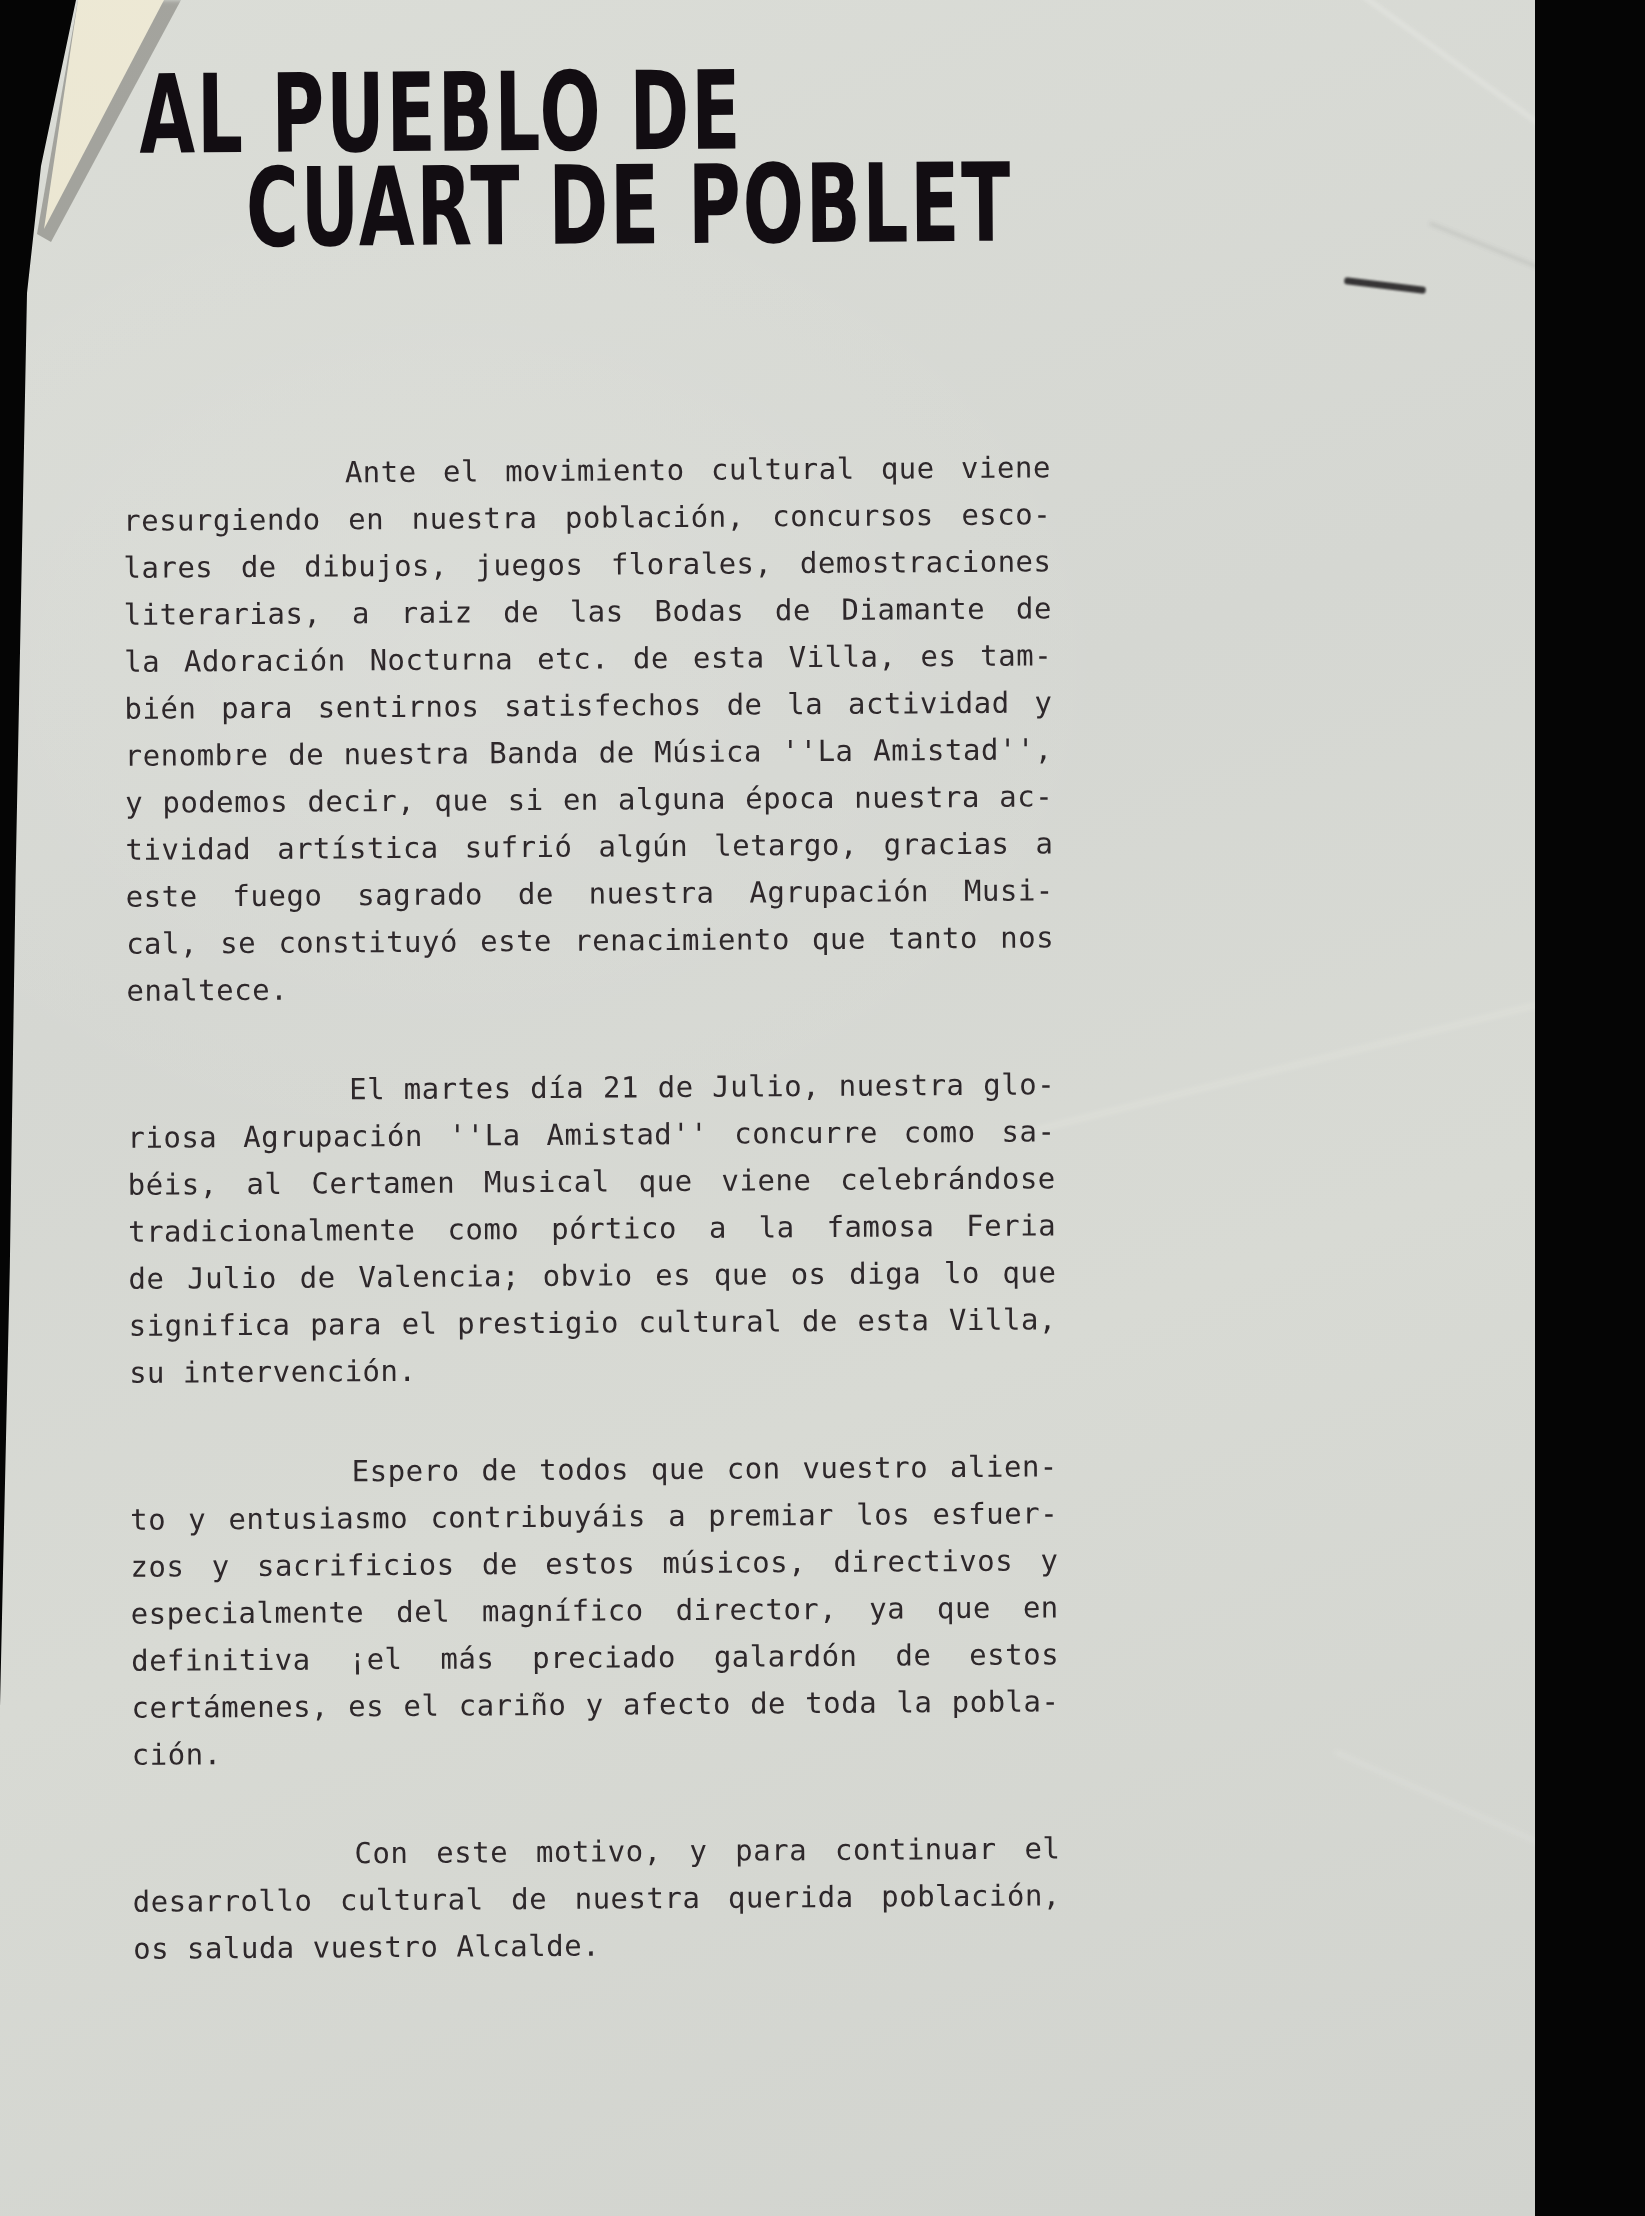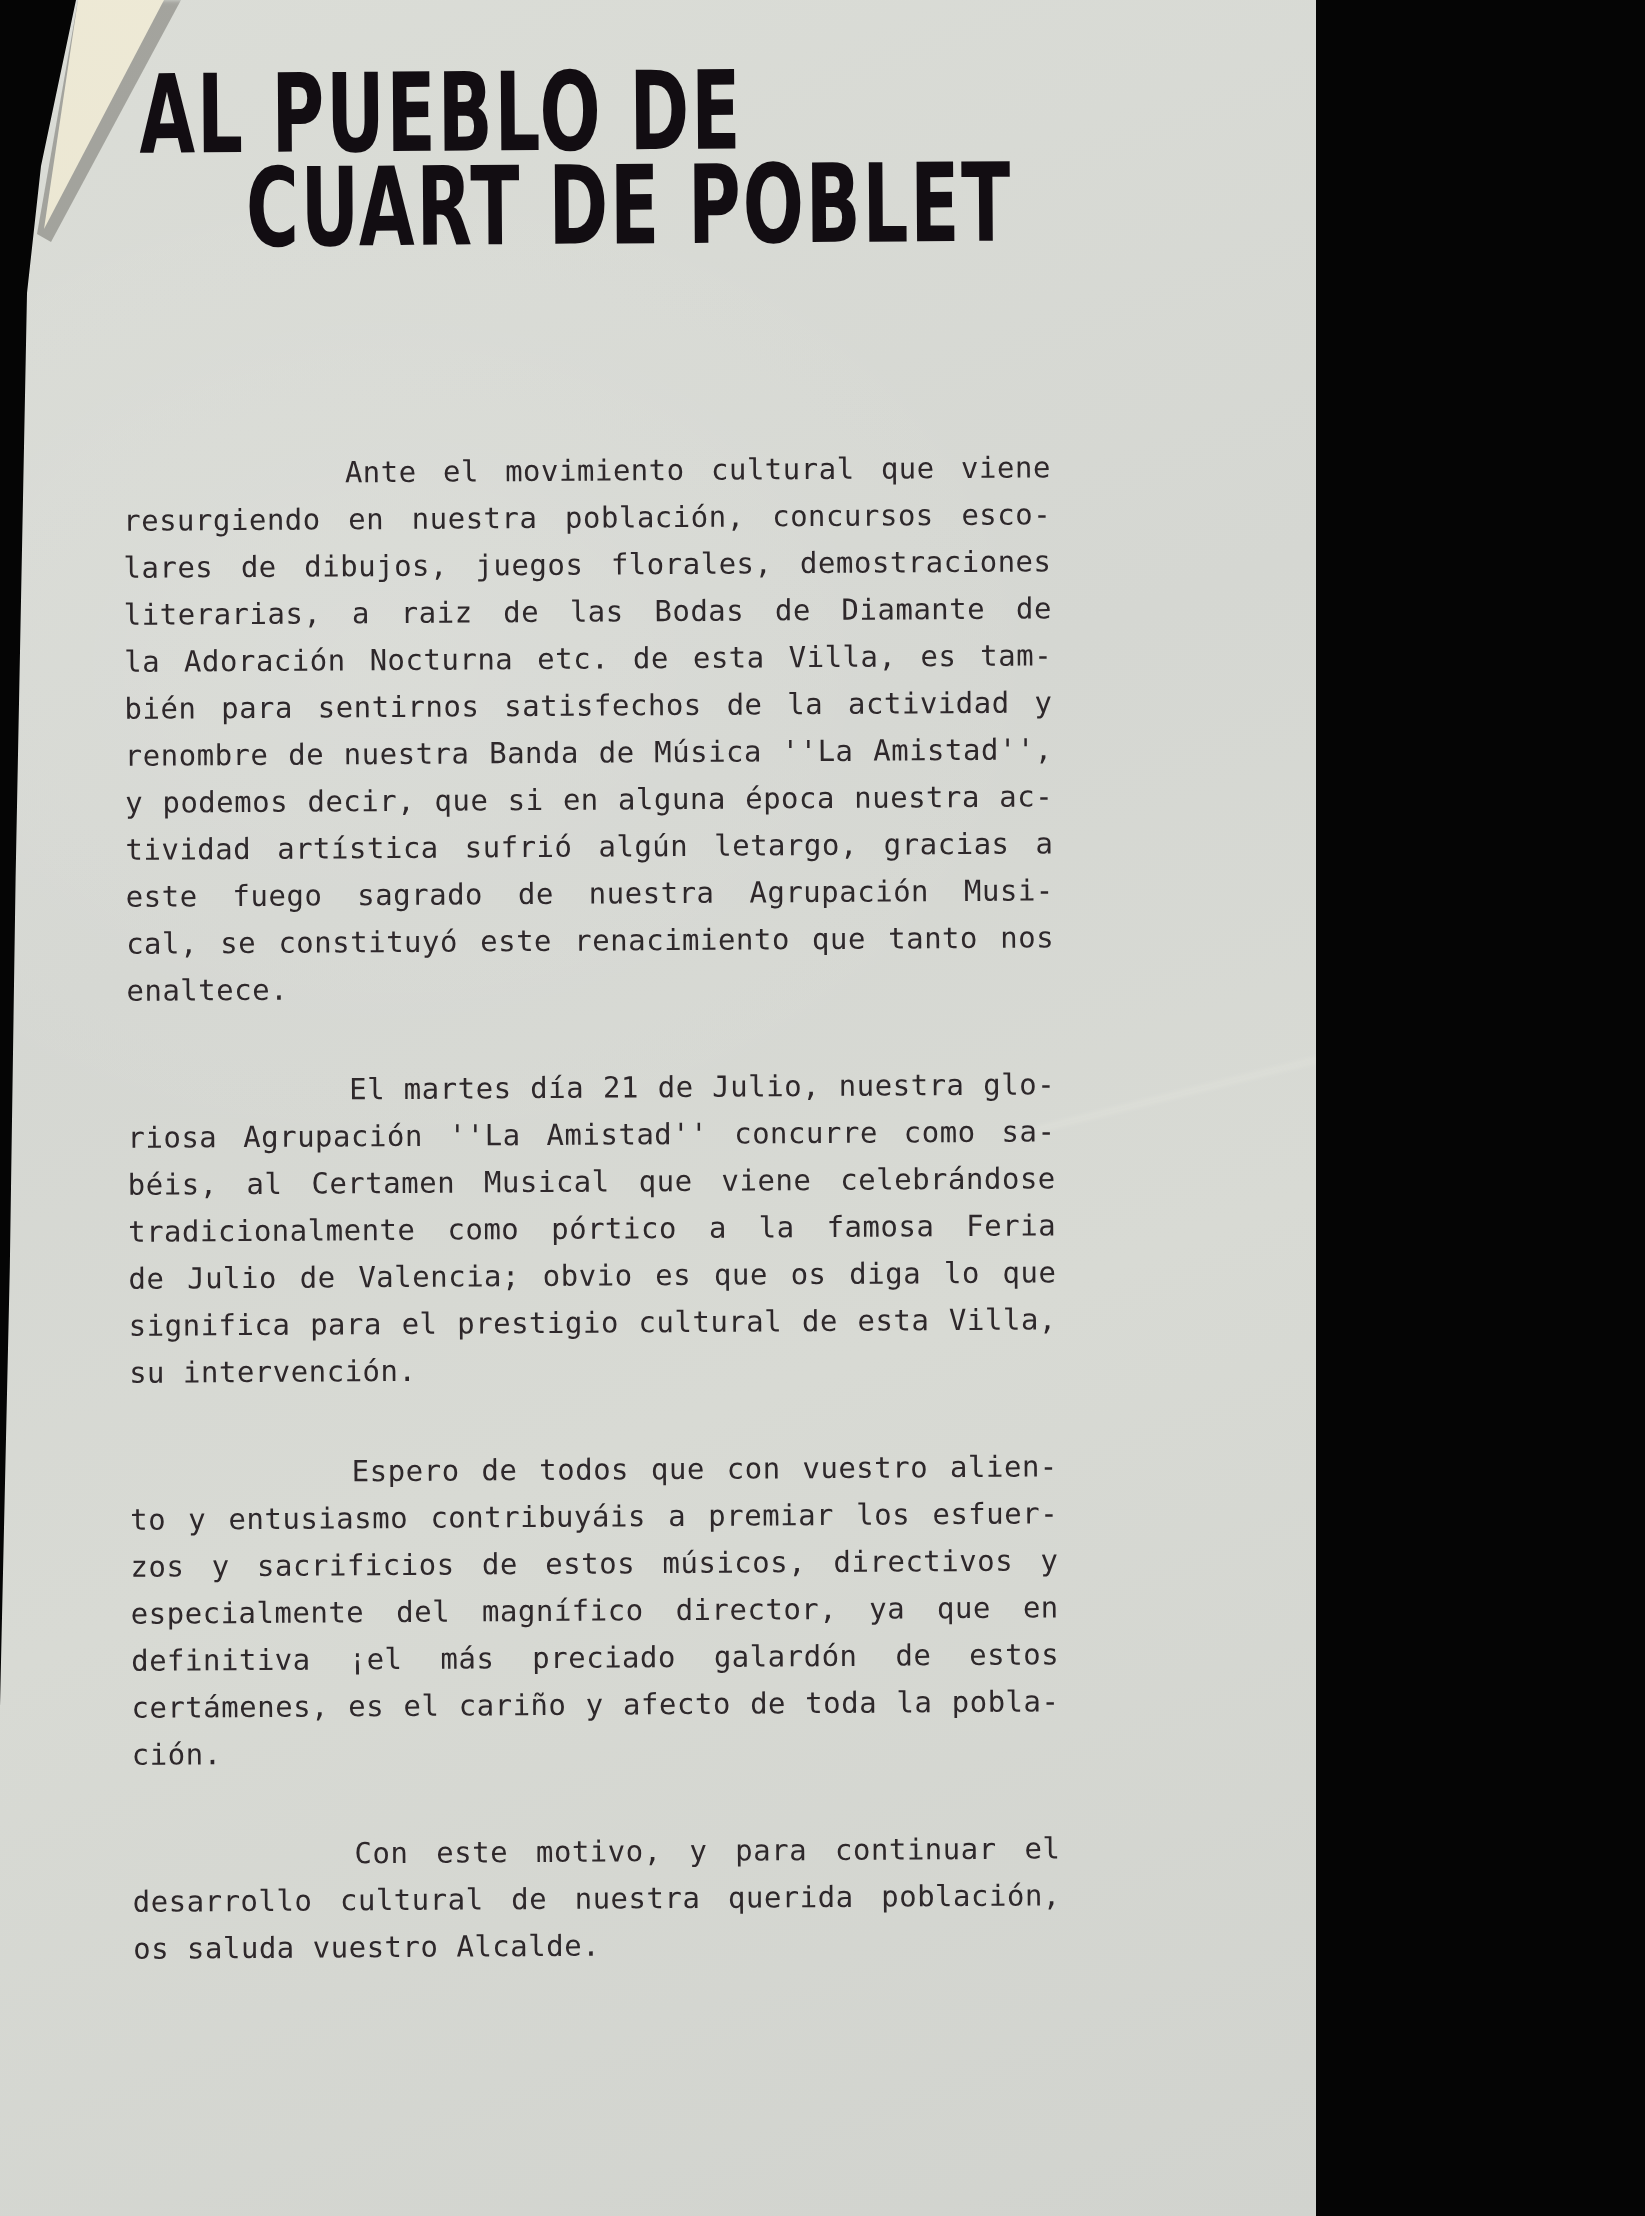--- a/index.html
+++ b/index.html
@@ -1,18 +1,18 @@
 <!DOCTYPE html>
 <html><head>
 <meta charset="utf-8">
 <style>
   html,body{margin:0;padding:0;background:#050505;}
   .scene{
     position:relative;
-    width:1316px;height:2217px;
+    width:1535px;height:2217px;
     background:#050505;
     overflow:hidden;
     font-family:"DejaVu Sans Mono", monospace;
   }
   
   .paper{
     position:absolute;inset:0;
     background:
       radial-gradient(1170px 878px at 30% 30%, rgba(255,255,255,0.10), rgba(255,255,255,0) 60%),
       linear-gradient(160deg,#dbddd7 0%,#d5d7d2 38%,#d8dad4 62%,#d1d3ce 100%);

